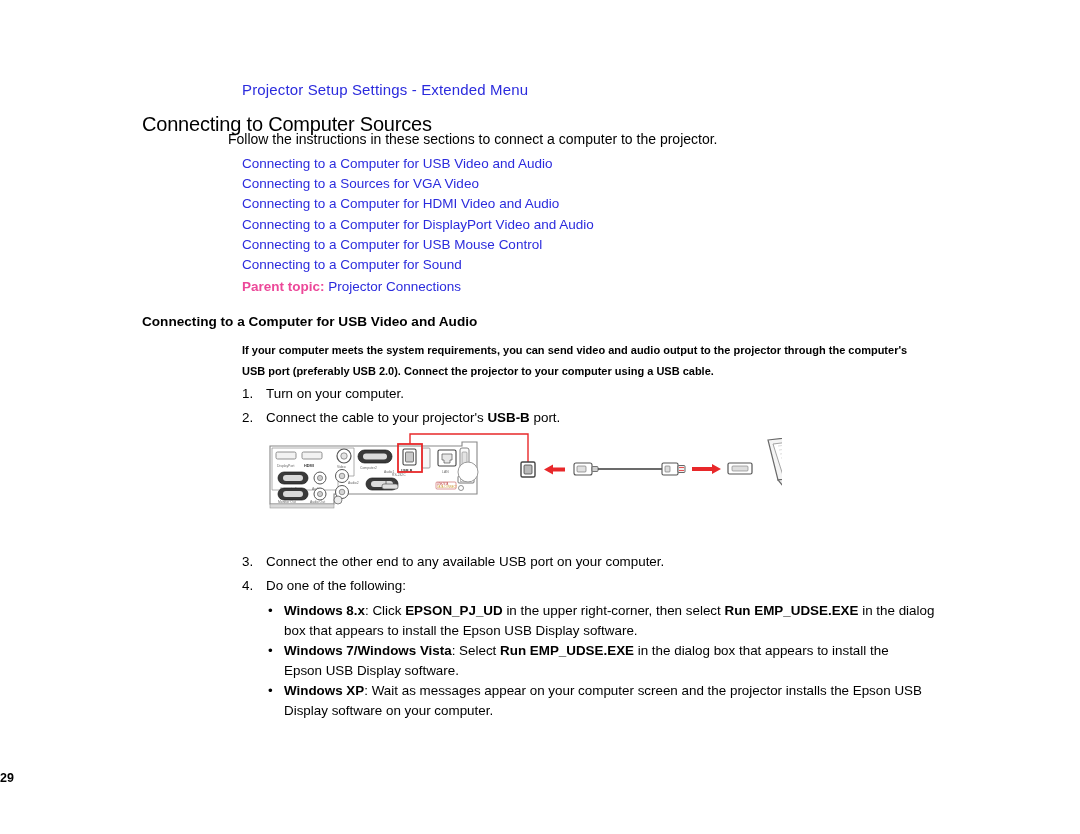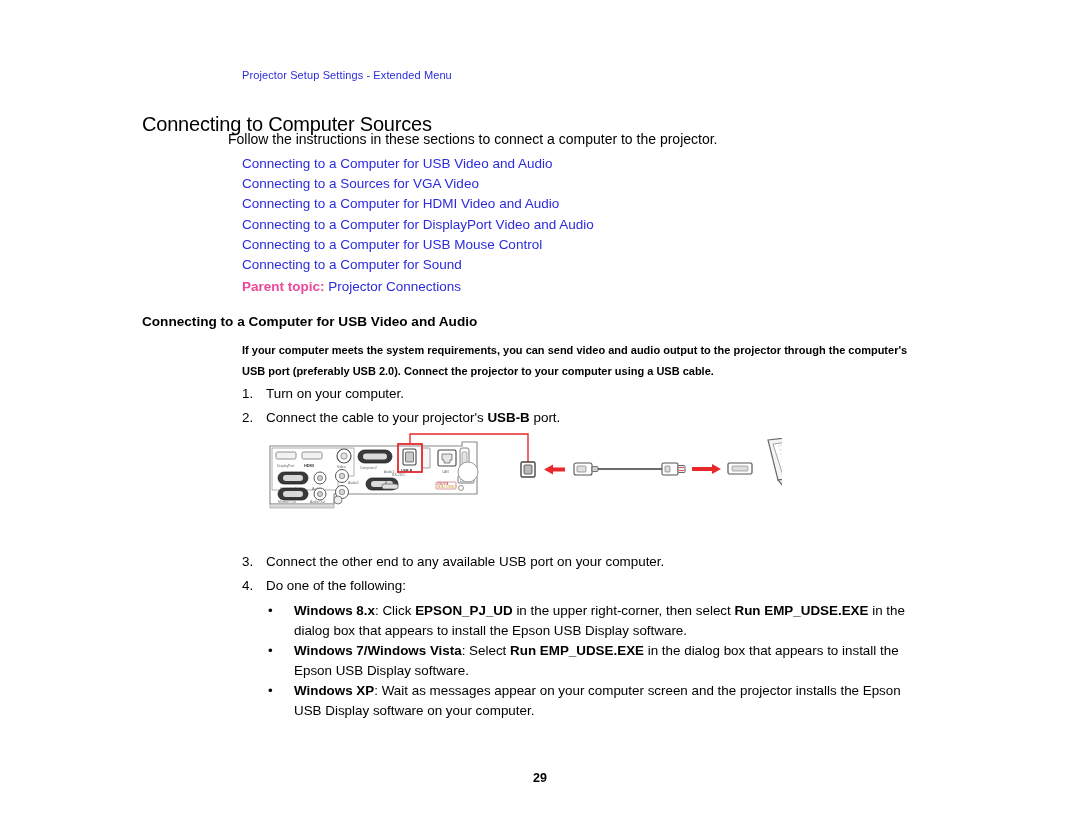--- a/index.html
+++ b/index.html
@@ -17,22 +17,22 @@
   }
   .page {
     position: absolute;
     inset: 0;
   }
 
   
   .breadcrumb {
     position: absolute;
     left: 242px;
-    top: 69px;
-    font-size: 11px;
+    top: 81px;
+    font-size: 15px;
     color: #2b2bdd;
     letter-spacing: 0.01em;
     white-space: nowrap;
   }
   .page-title {
     position: absolute;
     left: 142px;
     top: 100px;
     font-size: 20px;
     font-weight: normal;
@@ -122,35 +122,35 @@
     font-size: 13.4px;
     line-height: 20.4px;
   }
   .bullet .dot {
     position: absolute;
     left: 0;
     top: 0;
   }
   .bullet .btxt {
     display: block;
-    margin-left: 26px;
+    margin-left: 16px;
   }
   #bullet1 { left: 268px; top: 601px; width: 672px; }
   #bullet2 { left: 268px; top: 641px; width: 660px; }
   #bullet3 { left: 268px; top: 681px; width: 660px; }
 
   b, strong { font-weight: bold; }
 
   
   .page-number {
     position: absolute;
     left: 0;
     right: 0;
     top: 771px;
-    text-align: center;
+    text-align: left;
     font-size: 12.5px;
     font-weight: bold;
   }
 
   
   .figure {
     position: absolute;
     left: 262px;
     top: 432px;
     width: 520px;

